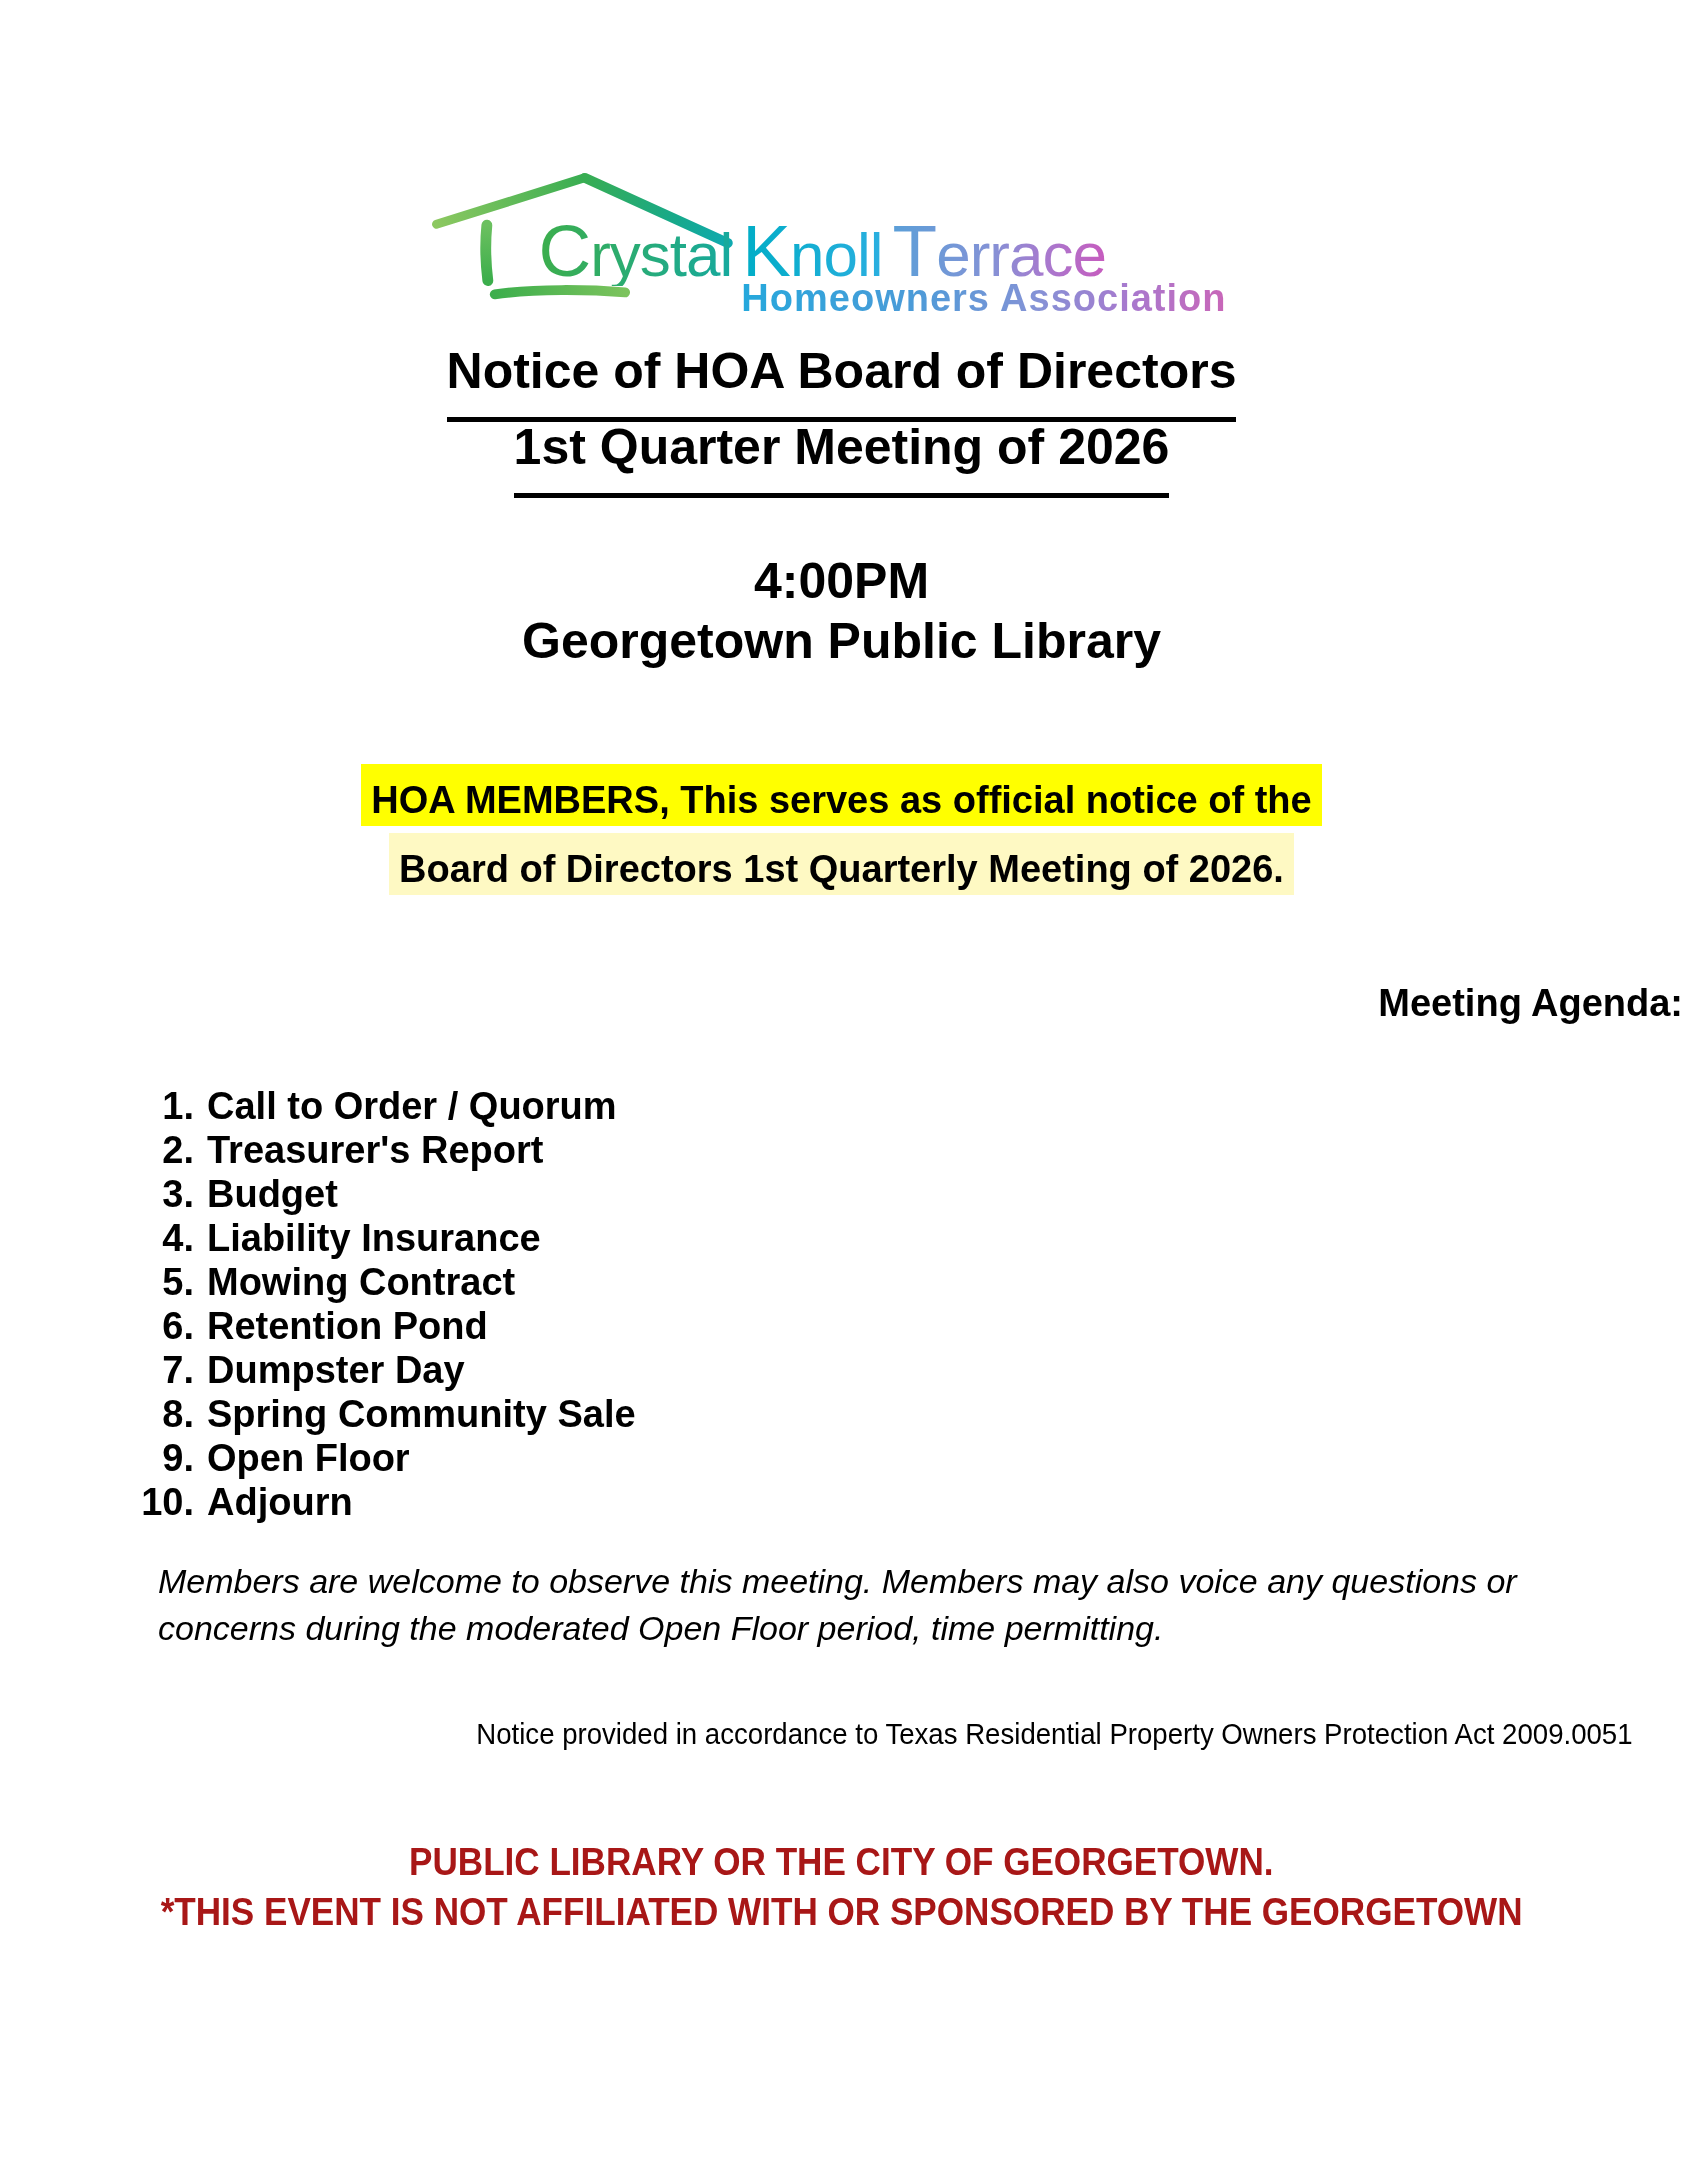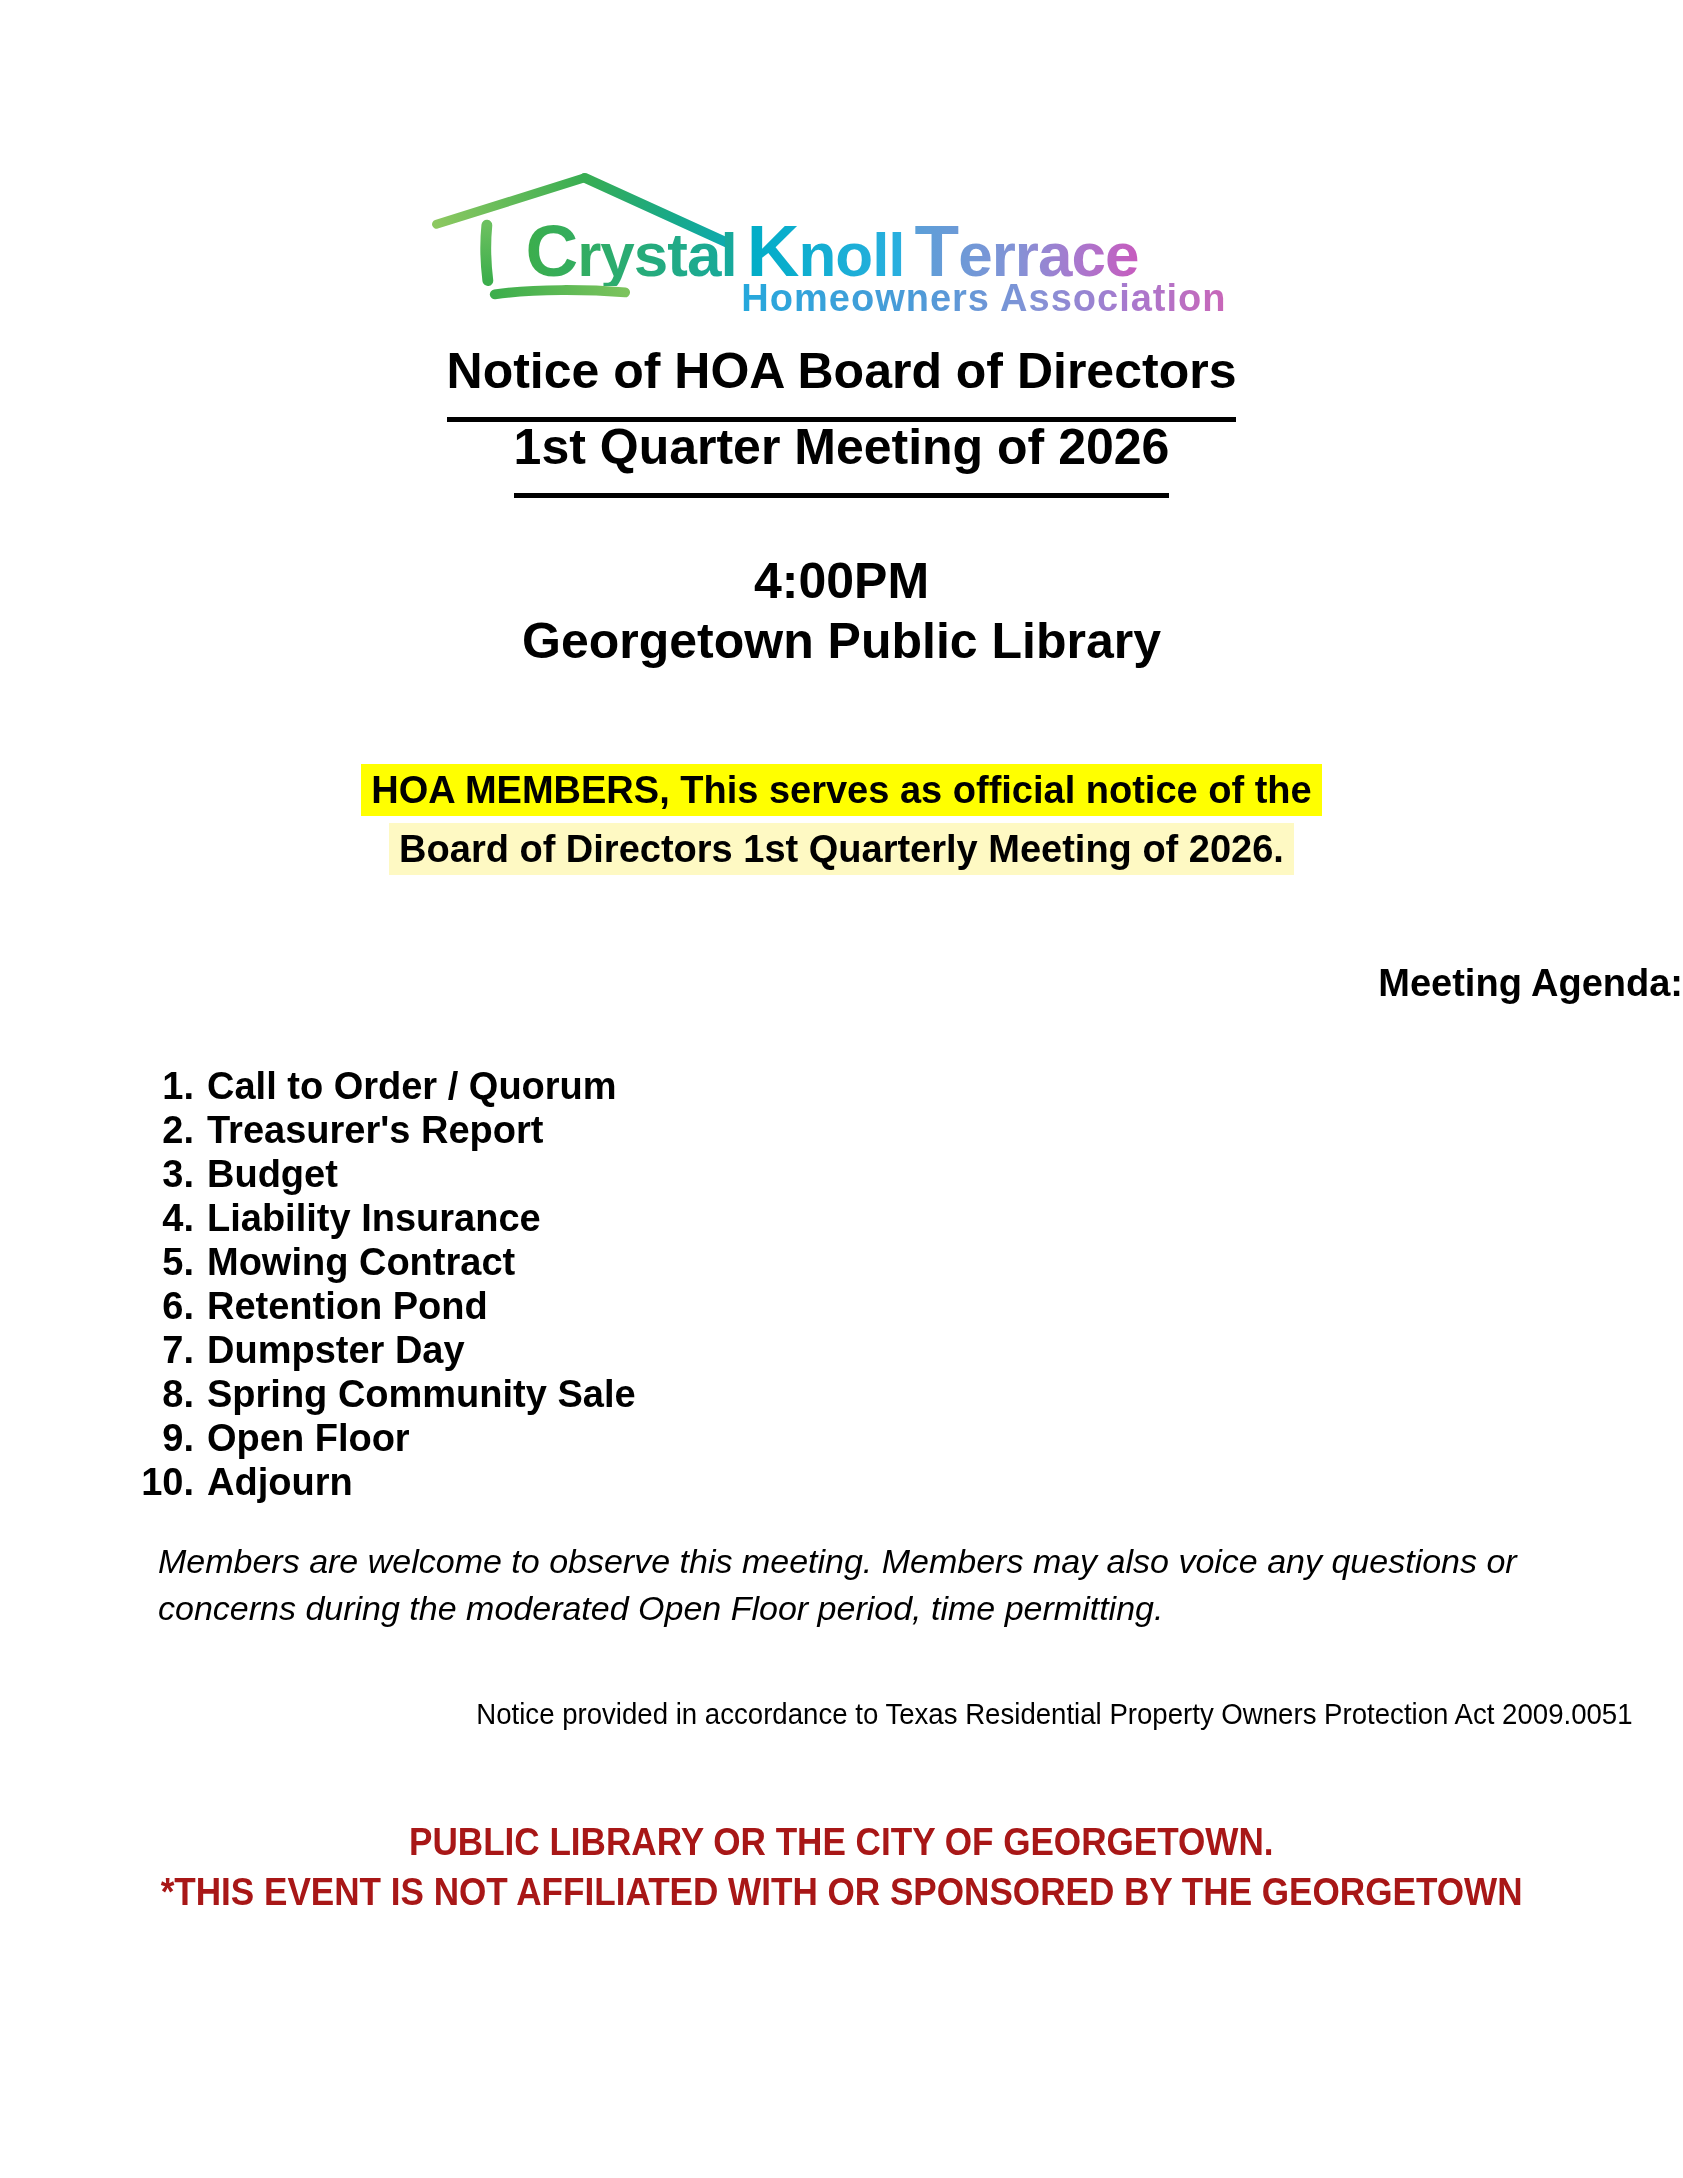--- a/index.html
+++ b/index.html
@@ -6,22 +6,22 @@
   body{
     width:1683px;height:2178px;background:#ffffff;overflow:hidden;
     font-family:"Liberation Sans","DejaVu Sans",sans-serif;color:#000;
   }
   .page{position:relative;width:1683px;height:2178px;background:#fff;}
 
   
   .logo{position:relative;width:822px;height:160px;margin:166px auto 0;}
   .logo-house{position:absolute;left:0;top:0;}
   .logo-title{
-    position:absolute;left:95px;top:54px;white-space:nowrap;
-    font-weight:bold;font-size:62px;line-height:62px;letter-spacing:-1px;
+    position:absolute;left:108px;top:54px;white-space:nowrap;
+    font-weight:normal;font-size:62px;line-height:62px;letter-spacing:-1px;
   }
   .logo-word{display:inline-block;background-clip:text;-webkit-background-clip:text;color:transparent;}
   .logo-word::first-letter{font-size:73px;}
   .w1{background-image:linear-gradient(90deg,#3cae4c,#16a99e);}
   .w2{background-image:linear-gradient(90deg,#00adc6,#2bafe0);margin-left:10px;}
   .w3{background-image:linear-gradient(90deg,#5b9fd8,#8393d6 45%,#a879ce 72%,#c75bbe);margin-left:10px;}
   .logo-subtitle{
     position:absolute;right:26px;top:111px;white-space:nowrap;
     font-weight:bold;font-size:38px;line-height:42px;letter-spacing:1px;
     background-image:linear-gradient(90deg,#25a8dc,#4b9bd8 35%,#8393d6 60%,#a879ce 80%,#c966b8);
@@ -34,21 +34,21 @@
   .heading-line span{
     display:inline-block;font-size:50px;font-weight:bold;
     border-bottom:5px solid #000;padding-bottom:20px;line-height:51px;
   }
   .event-block{margin-top:53px;text-align:center;font-size:50px;font-weight:bold;line-height:60px;}
 
   
   .highlight-block{margin-top:93px;text-align:center;line-height:50px;}
   .highlight-block span{
     display:inline-block;font-size:38px;font-weight:bold;
-    background:#ffff00;padding:3px 10px 3px;line-height:46px;
+    background:#ffff00;padding:13px 10px 3px;line-height:46px;
   }
 
   
   .agenda-heading{margin-top:79px;text-align:right;font-size:38px;font-weight:bold;line-height:44px;}
   .agenda-list{margin-top:59px;padding-left:137px;list-style:none;margin-bottom:0;margin-right:0;}
   .agenda-list li{display:flex;height:44px;align-items:baseline;font-size:38px;font-weight:bold;line-height:44px;}
   .agenda-list .num{display:inline-block;width:57px;text-align:right;margin-right:13px;flex:none;}
 
   
   .note{

